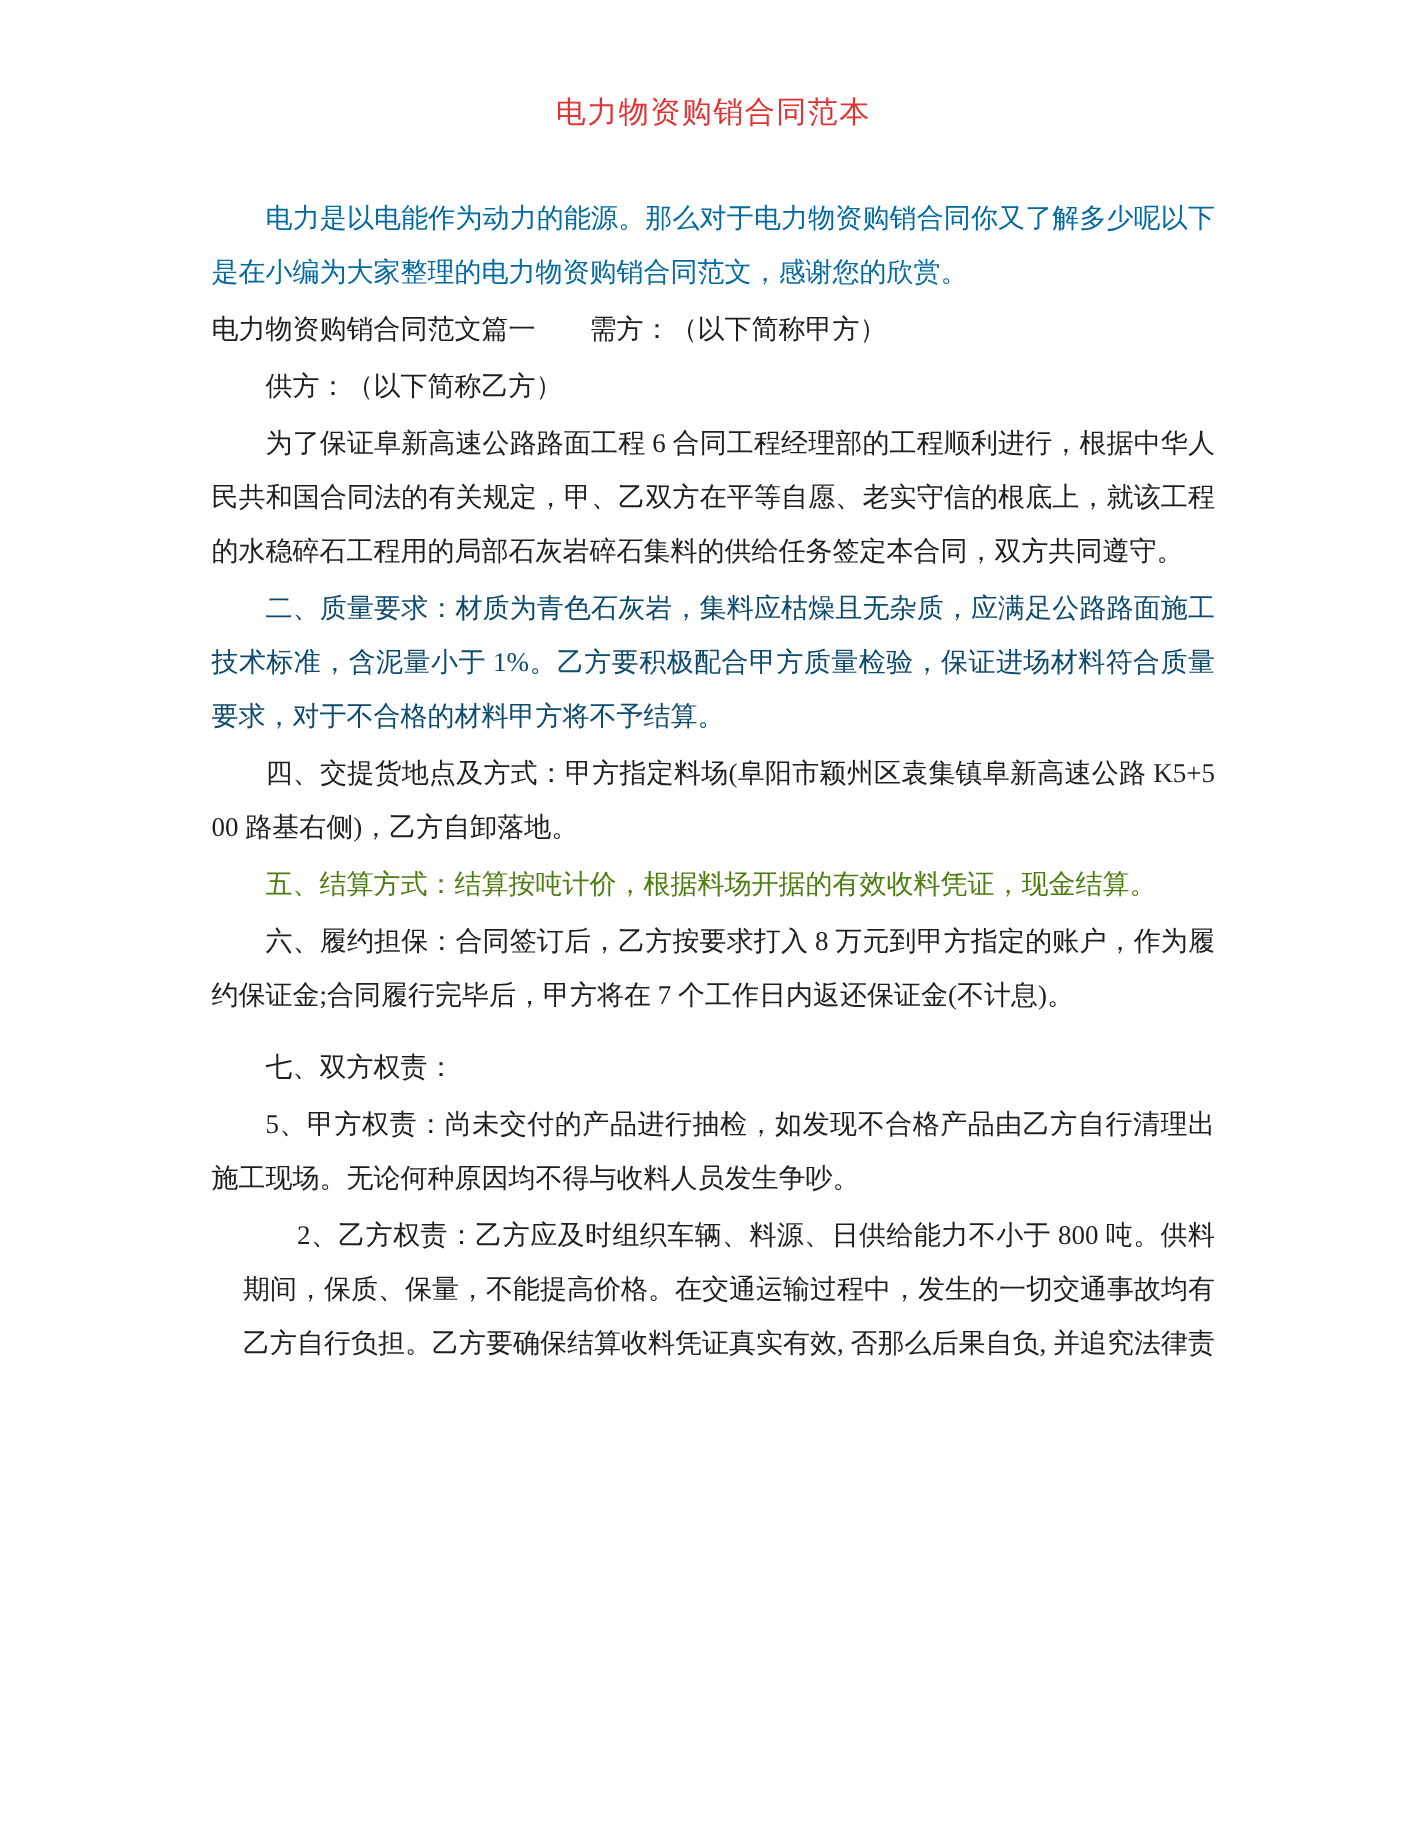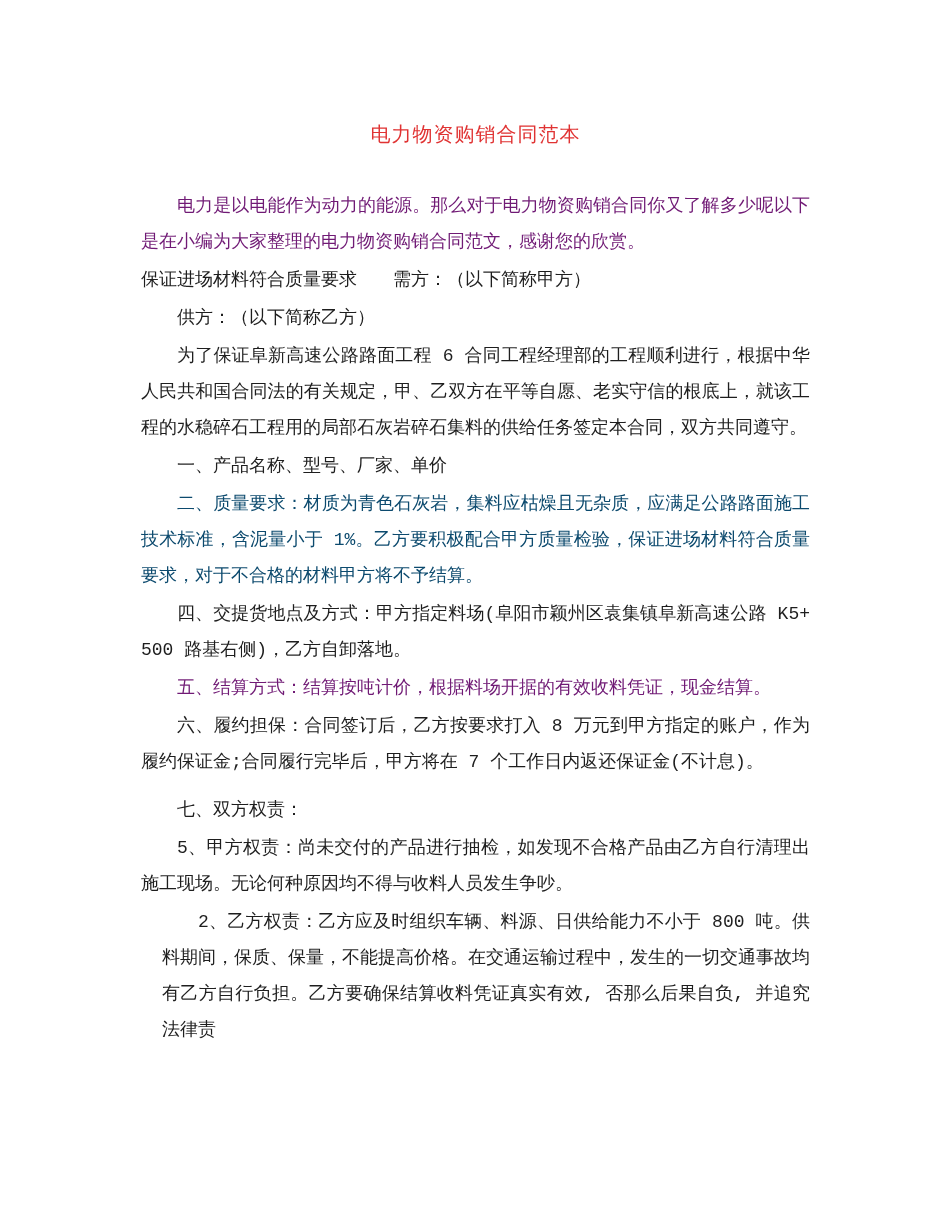--- a/index.html
+++ b/index.html
@@ -6,23 +6,23 @@
     margin: 0;
     padding: 0;
     background: #ffffff;
   }
   .page {
     position: relative;
     width: 950px;
     height: 1230px;
     background: #ffffff;
     box-sizing: border-box;
-    padding: 120px 140px 0 141px;
+    padding: 59px 140px 0 141px;
     overflow: hidden;
-    font-family: Liberation Mono, monospace;
+    font-family: Liberation Serif, serif;
   }
   .doc-title {
     margin: 0 0 36px 0;
     font-size: 20px;
     font-weight: 400;
     line-height: 32px;
     text-align: center;
     letter-spacing: 1px;
   }
   .doc-body {
@@ -39,26 +39,25 @@
   .para.indent {
     text-indent: 2em;
   }
 </style>
 </head>
 <body>
 
 <div class="page" style="background: rgb(255, 255, 255);">
   <h1 class="doc-title" style="color: rgb(224, 51, 51);">电力物资购销合同范本</h1>
   <div class="doc-body" id="doc-body">
-      <p class="para indent" style="color: #701a75;">电力是以电能作为动力的能源。那么对于电力物资购销合同你又了解多少呢以下是在小编为大家整理的电力物资购销合同范文，感谢您的欣赏。</p>
-      <p class="para" style="color: rgb(30, 30, 30);">保证进场材料符合质量要求　　需方：（以下简称甲方）</p>
+      <p class="para indent" style="color: #0369a1;">电力是以电能作为动力的能源。那么对于电力物资购销合同你又了解多少呢以下是在小编为大家整理的电力物资购销合同范文，感谢您的欣赏。</p>
+      <p class="para" style="color: rgb(30, 30, 30);">电力物资购销合同范文篇一　　需方：（以下简称甲方）</p>
       <p class="para indent" style="color: rgb(30, 30, 30);">供方：（以下简称乙方）</p>
       <p class="para indent" style="color: rgb(30, 30, 30);">为了保证阜新高速公路路面工程 6 合同工程经理部的工程顺利进行，根据中华人民共和国合同法的有关规定，甲、乙双方在平等自愿、老实守信的根底上，就该工程的水稳碎石工程用的局部石灰岩碎石集料的供给任务签定本合同，双方共同遵守。</p>
-      <p class="para indent" style="color: rgb(30, 30, 30);">一、产品名称、型号、厂家、单价</p>
       <p class="para indent" style="color: #0c4a6e;">二、质量要求：材质为青色石灰岩，集料应枯燥且无杂质，应满足公路路面施工技术标准，含泥量小于 1%。乙方要积极配合甲方质量检验，保证进场材料符合质量要求，对于不合格的材料甲方将不予结算。</p>
       <p class="para indent" style="color: rgb(30, 30, 30);">四、交提货地点及方式：甲方指定料场(阜阳市颖州区袁集镇阜新高速公路 K5+500 路基右侧)，乙方自卸落地。</p>
-      <p class="para indent" style="color: #701a75;">五、结算方式：结算按吨计价，根据料场开据的有效收料凭证，现金结算。</p>
+      <p class="para indent" style="color: #4d7c0f;">五、结算方式：结算按吨计价，根据料场开据的有效收料凭证，现金结算。</p>
       <p class="para indent" style="color: rgb(30, 30, 30);">六、履约担保：合同签订后，乙方按要求打入 8 万元到甲方指定的账户，作为履约保证金;合同履行完毕后，甲方将在 7 个工作日内返还保证金(不计息)。</p>
       <p class="para indent" style="color: rgb(30, 30, 30); margin-top: 12px;">七、双方权责：</p>
       <p class="para indent" style="color: rgb(30, 30, 30);">5、甲方权责：尚未交付的产品进行抽检，如发现不合格产品由乙方自行清理出施工现场。无论何种原因均不得与收料人员发生争吵。</p>
       <p class="para indent" style="color: rgb(30, 30, 30); margin-left: 21px;">2、乙方权责：乙方应及时组织车辆、料源、日供给能力不小于 800 吨。供料期间，保质、保量，不能提高价格。在交通运输过程中，发生的一切交通事故均有乙方自行负担。乙方要确保结算收料凭证真实有效, 否那么后果自负, 并追究法律责</p>
     </div>
 </div>
 
 </body></html>

